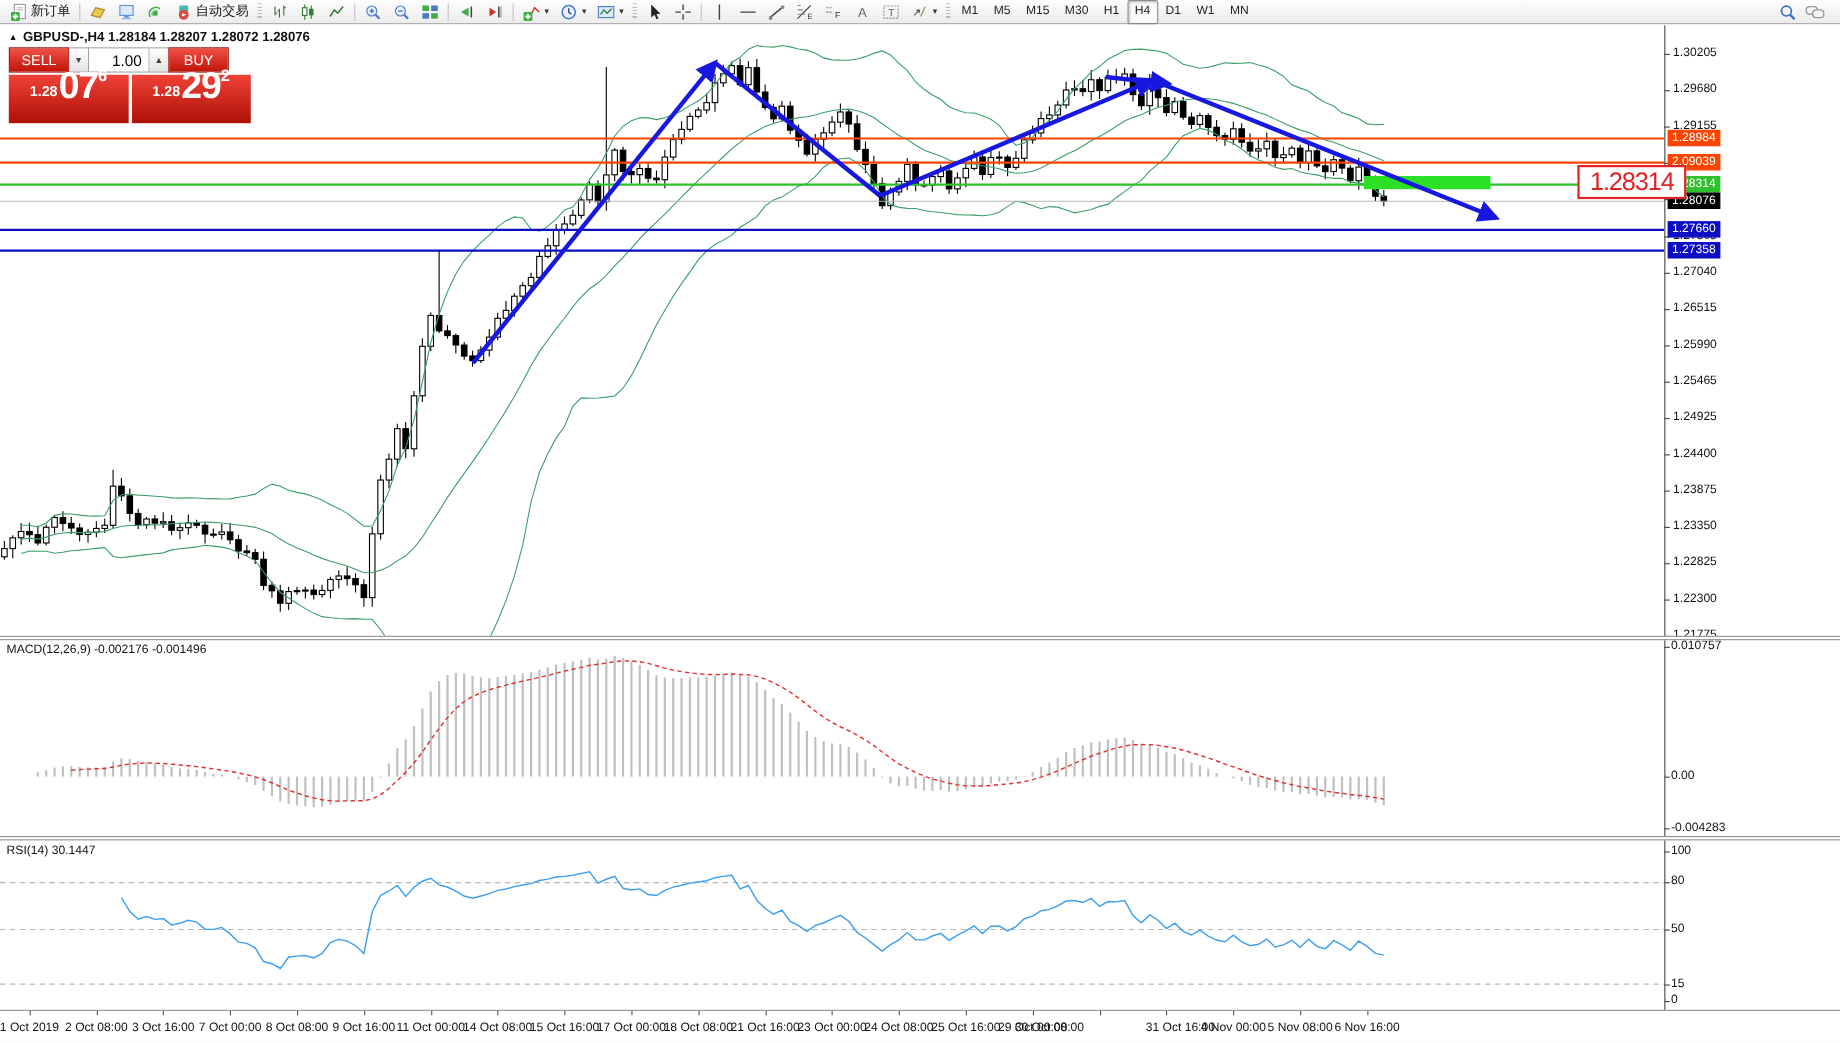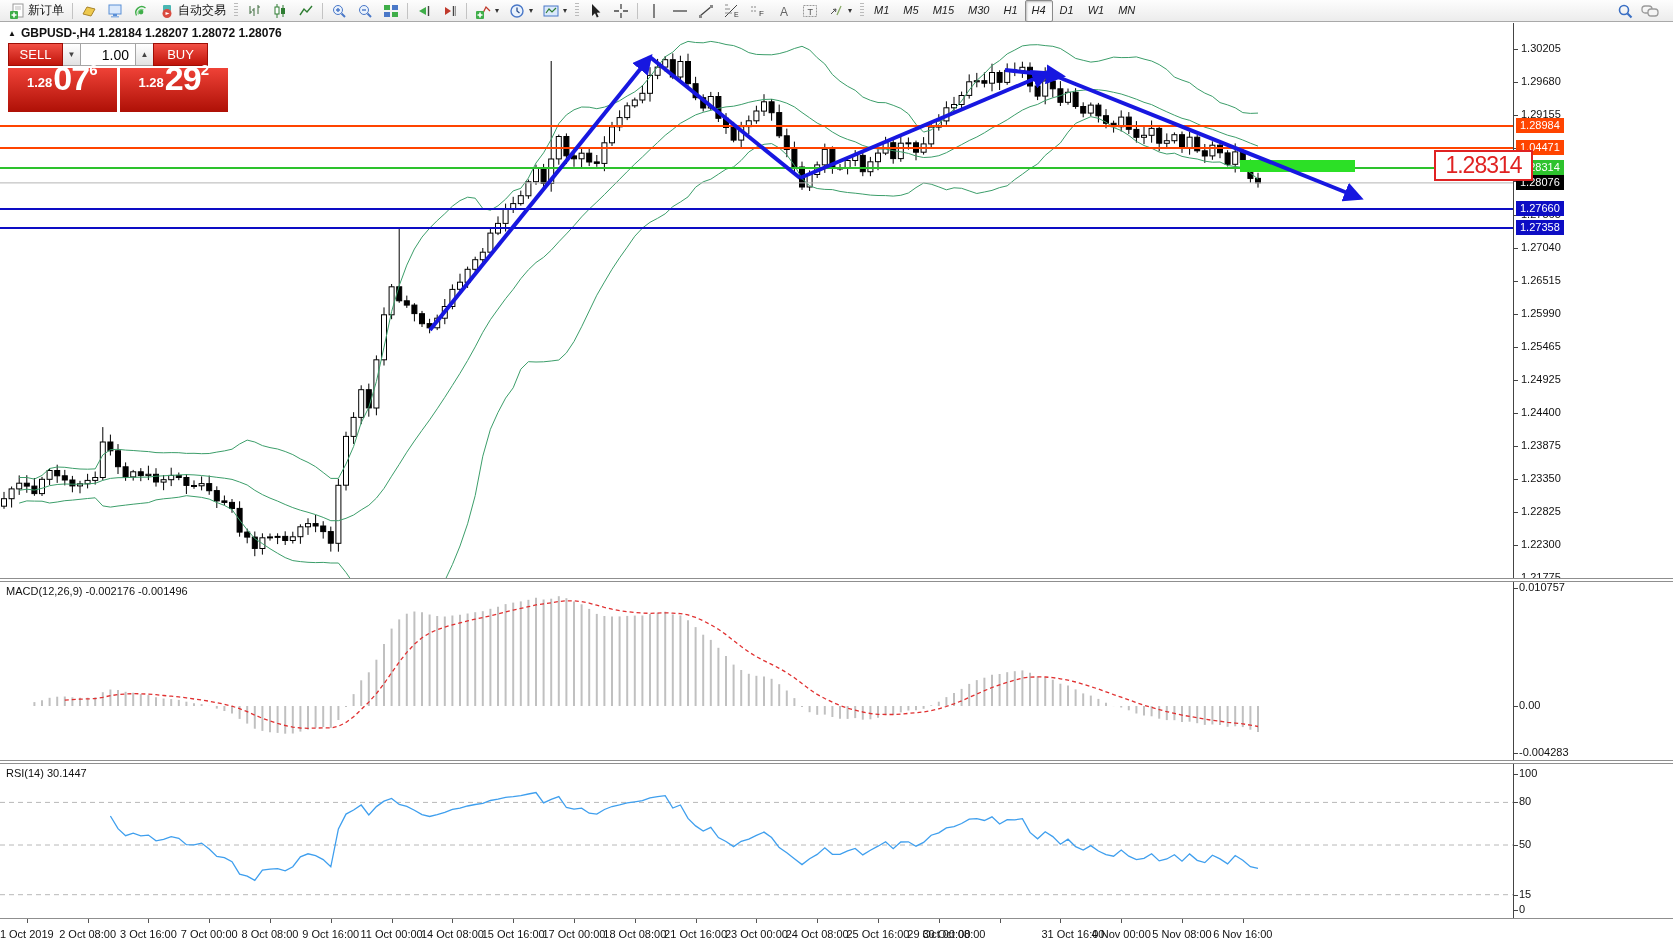--- a/index.html
+++ b/index.html
@@ -5,21 +5,21 @@
   html,body{margin:0;padding:0;background:#e8e8e8;font-family:"Liberation Sans","DejaVu Sans",sans-serif;}
   #app{position:relative;width:1673px;height:948px;background:#fff;overflow:hidden;}
   
   #toolbar{position:absolute;left:0;top:0;width:1673px;height:22px;background:linear-gradient(#fdfdfd,#ececec);border-bottom:1px solid #a9a9a9;display:flex;align-items:center;padding:0 4px;box-sizing:border-box;z-index:20;}
   .tb-btn{display:flex;align-items:center;gap:3px;padding:1px 4px;height:18px;border:1px solid transparent;border-radius:2px;cursor:default;}
   .tb-label{font-size:12px;color:#111;white-space:nowrap;}
   .tb-sep{width:1px;height:16px;background:#c3c3c3;margin:0 3px;}
   .tb-grip{width:4px;height:15px;margin:0 3px;background:repeating-linear-gradient(to bottom,#bbb 0 1px,transparent 1px 3px);}
   .caret{font-size:8px;color:#333;margin-left:1px;}
   .tf-group{display:flex;align-items:center;}
-  .tf-btn{font-size:11px;color:#222;padding:2px 6px;height:16px;line-height:14px;border:1px solid transparent;border-radius:2px;font-style:italic;}
+  .tf-btn{font-size:11px;color:#222;padding:2px 6px;height:16px;line-height:14px;border:1px solid transparent;border-radius:2px;}
   .tf-btn.active{background:#fafafa;border:1px solid #8a8a8a;box-shadow:inset 1px 1px 2px rgba(0,0,0,.25);}
   #tb-right{margin-left:auto;display:flex;align-items:center;gap:8px;padding-right:10px;}
   
   .panel-svg{position:absolute;left:0;background:#fff;}
   #axis-line{position:absolute;left:1513px;top:23px;width:1px;height:895px;background:#444;z-index:6;}
   .sep-h{position:absolute;left:0;width:1673px;height:2px;background:#fff;border-top:1px solid #8f8f8f;border-bottom:1px solid #8f8f8f;z-index:8;}
   .axis-label{position:absolute;font-size:11px;color:#111;white-space:nowrap;z-index:5;}
   .axis-tickmark{position:absolute;width:5px;height:1px;background:#444;left:1513px;z-index:5;}
   .price-tag{position:absolute;left:1516px;height:15px;line-height:15px;padding:0 4px;font-size:11px;color:#fff;white-space:nowrap;z-index:7;}
   .time-label{position:absolute;font-size:11px;color:#111;white-space:nowrap;transform:translateX(-50%);top:9px;}
@@ -883,21 +883,21 @@
     <div class="axis-label" style="left: 1521px; top: 439.224px;">1.23875</div>
     <div class="axis-tickmark" style="top: 479.136px;"></div>
     <div class="axis-label" style="left: 1521px; top: 472.136px;">1.23350</div>
     <div class="axis-tickmark" style="top: 512.049px;"></div>
     <div class="axis-label" style="left: 1521px; top: 505.049px;">1.22825</div>
     <div class="axis-tickmark" style="top: 544.962px;"></div>
     <div class="axis-label" style="left: 1521px; top: 537.962px;">1.22300</div>
     <div class="axis-tickmark" style="top: 577.875px;"></div>
     <div class="axis-label" style="left: 1521px; top: 570.875px;">1.21775</div>
     <div class="price-tag" style="top: 118.435px; background: rgb(255, 68, 0);">1.28984</div>
-    <div class="price-tag" style="top: 140.44px; background: rgb(255, 68, 0);">1.04471</div>
+    <div class="price-tag" style="top: 140.44px; background: rgb(255, 68, 0);">2.09039</div>
     <div class="price-tag" style="top: 160.438px; background: rgb(45, 194, 45);">1.28314</div>
     <div class="price-tag" style="top: 201.438px; background: rgb(13, 13, 196);">1.27660</div>
     <div class="price-tag" style="top: 220.371px; background: rgb(13, 13, 196);">1.27358</div>
     <div class="price-tag" style="top: 175.359px; background: rgb(0, 0, 0);">1.28076</div>
     <div class="axis-tickmark" style="top: 588px;"></div>
     <div class="axis-label" style="left: 1519px; top: 581px;">0.010757</div>
     <div class="axis-tickmark" style="top: 706.012px;"></div>
     <div class="axis-label" style="left: 1519px; top: 699.012px;">0.00</div>
     <div class="axis-tickmark" style="top: 753px;"></div>
     <div class="axis-label" style="left: 1519px; top: 746px;">-0.004283</div>

